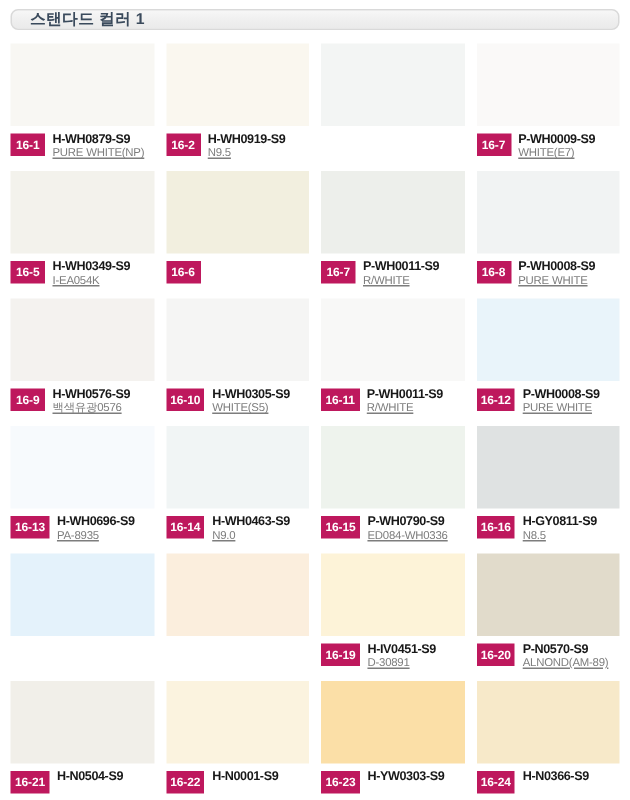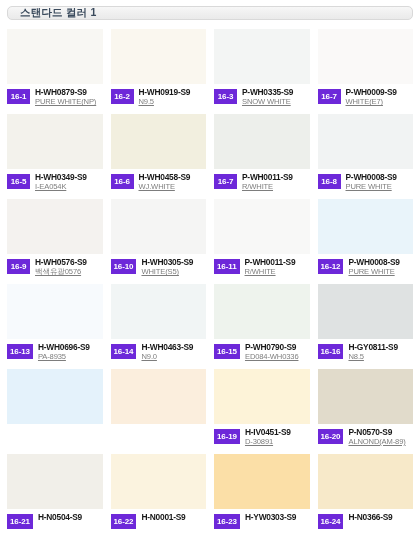--- a/index.html
+++ b/index.html
@@ -55,21 +55,21 @@
   .swatch-meta {
     display: flex;
     align-items: flex-start;
     padding: 4px 0 7px 0;
     gap: 5px;
   }
   .swatch-badge {
     flex: 0 0 auto;
     min-width: 23px;
     height: 15px;
-    background: #6d28d9;
+    background: #be185d;
     color: #ffffff;
     font-size: 8px;
     font-weight: bold;
     display: flex;
     align-items: center;
     justify-content: center;
     padding: 0 3px;
     box-sizing: border-box;
     letter-spacing: -0.1px;
     margin-top: 1px;
@@ -120,27 +120,20 @@
       <div class="swatch-meta">
         <span class="swatch-badge">16-2</span>
         <span class="swatch-text">
           <span class="swatch-code">H-WH0919-S9</span>
           <span class="swatch-name">N9.5</span>
         </span>
       </div>
     </div>
     <div class="swatch-cell">
       <div class="swatch-color" style="background: rgb(243, 245, 244);"></div>
-      <div class="swatch-meta">
-        <span class="swatch-badge">16-3</span>
-        <span class="swatch-text">
-          <span class="swatch-code">P-WH0335-S9</span>
-          <span class="swatch-name">SNOW WHITE</span>
-        </span>
-      </div>
     </div>
     <div class="swatch-cell">
       <div class="swatch-color" style="background: rgb(250, 249, 248);"></div>
       <div class="swatch-meta">
         <span class="swatch-badge">16-7</span>
         <span class="swatch-text">
           <span class="swatch-code">P-WH0009-S9</span>
           <span class="swatch-name">WHITE(E7)</span>
         </span>
       </div>
@@ -152,24 +145,20 @@
         <span class="swatch-text">
           <span class="swatch-code">H-WH0349-S9</span>
           <span class="swatch-name">I-EA054K</span>
         </span>
       </div>
     </div>
     <div class="swatch-cell">
       <div class="swatch-color" style="background: rgb(242, 239, 223);"></div>
       <div class="swatch-meta">
         <span class="swatch-badge">16-6</span>
-        <span class="swatch-text">
-          <span class="swatch-code">H-WH0458-S9</span>
-          <span class="swatch-name">WJ.WHITE</span>
-        </span>
       </div>
     </div>
     <div class="swatch-cell">
       <div class="swatch-color" style="background: rgb(237, 239, 235);"></div>
       <div class="swatch-meta">
         <span class="swatch-badge">16-7</span>
         <span class="swatch-text">
           <span class="swatch-code">P-WH0011-S9</span>
           <span class="swatch-name">R/WHITE</span>
         </span>

